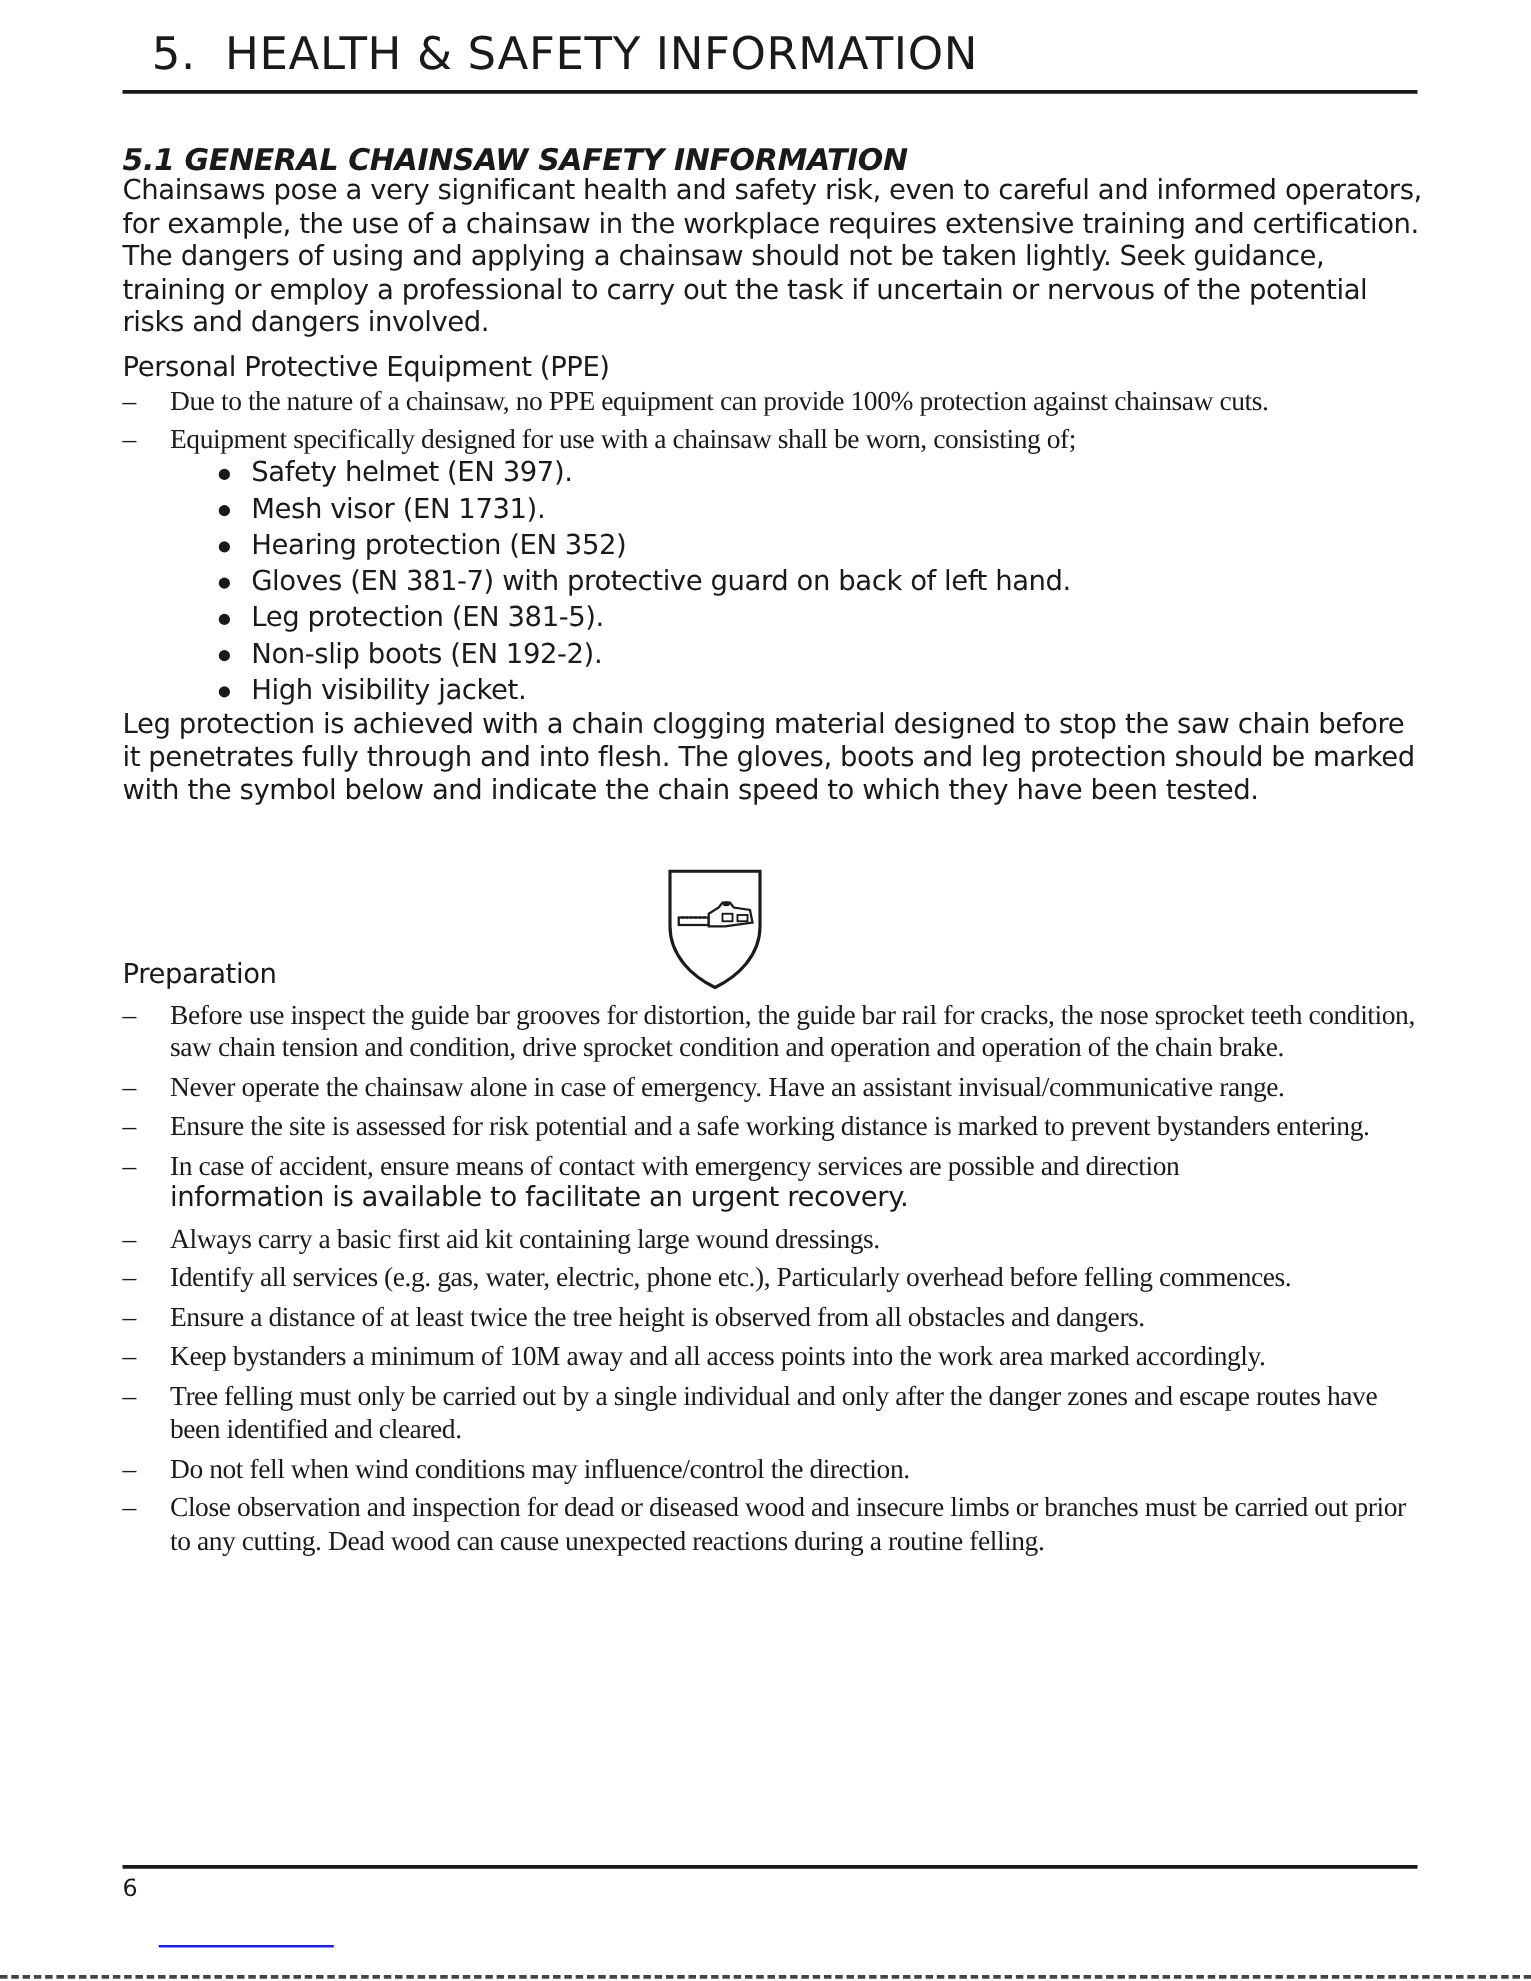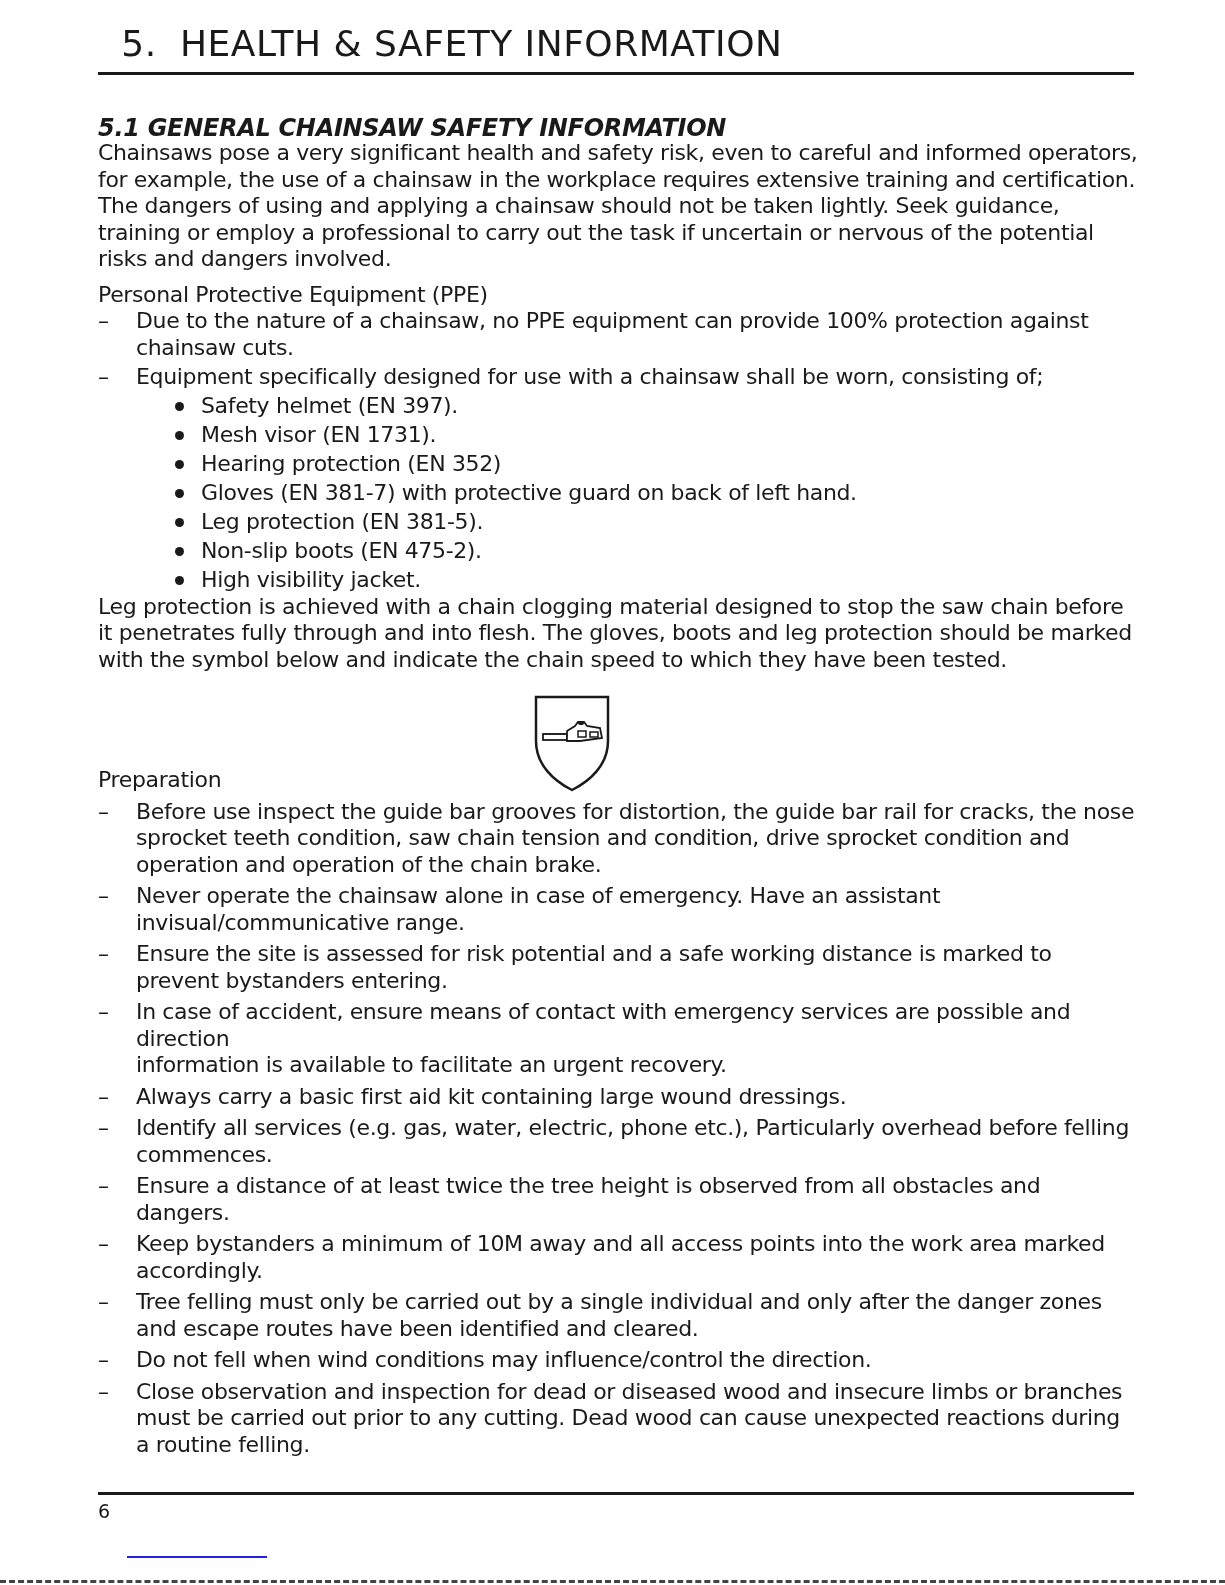--- a/index.html
+++ b/index.html
@@ -9,21 +9,21 @@
   .h1 { position: absolute; left: 0; top: 20px; font-size: 36px; font-weight: normal;
         letter-spacing: 0.5px; white-space: nowrap; line-height: 48px; text-align: center; }
   .h1 .num { display: inline-block; width: 82px; }
   .rule-top { position: absolute; left: 0; top: 72px; width: 1036px; height: 3px; background: #1a1a1a; }
   .h2 { position: absolute; left: 0; top: 98px; font-size: 24px; font-weight: bold; font-style: italic;
         white-space: nowrap; line-height: 34px; letter-spacing: -0.3px; margin-top: 13px; }
   .body { position: absolute; left: 0; top: 140px; width: 1040px; font-size: 22px; line-height: 26.5px;
           letter-spacing: -0.35px; }
   p { margin: 0; }
   .subhead { font-weight: normal; margin-top: 9px; }
-  .dash { position: relative; padding-left: 38px; }
+  .dash { position: relative; padding-left: 38px; font-family: Liberation Serif, serif; }
   .dash::before { content: "\2013"; position: absolute; left: 0; top: 0; }
   .dash.gap { margin-top: 3px; }
   .bullets { margin: 0; padding: 0; list-style: none; }
   .bullets li { position: relative; padding-left: 103px; line-height: 29px; }
   .bullets li::before { content: ""; position: absolute; left: 77px; top: 11px; width: 9px; height: 9px;
                         border-radius: 50%; background: #1a1a1a; }
   .symbol { position: absolute; left: 434px; top: 553px; width: 80px; height: 100px; }
   .prep { position: absolute; left: 0; top: 618px; width: 1040px; }
   .prep .dash { margin-top: 5px; }
   .rule-bottom { position: absolute; left: 0; top: 1492px; width: 1036px; height: 3px; background: #1a1a1a; }
@@ -44,21 +44,21 @@
     <p>Chainsaws pose a very significant health and safety risk, even to careful and informed operators, for example, the use of a chainsaw in the workplace requires extensive training and certification. The dangers of using and applying a chainsaw should not be taken lightly. Seek guidance, training or employ a professional to carry out the task if uncertain or nervous of the potential risks and dangers involved.</p>
     <p class="subhead">Personal Protective Equipment (PPE)</p>
     <p class="dash">Due to the nature of a chainsaw, no PPE equipment can provide 100% protection against chainsaw cuts.</p>
     <p class="dash gap">Equipment specifically designed  for use with a chainsaw shall be worn, consisting of;</p>
     <ul class="bullets">
       <li>Safety helmet (EN 397).</li>
       <li>Mesh visor (EN 1731).</li>
       <li>Hearing protection (EN 352)</li>
       <li>Gloves (EN 381-7) with protective guard on back of left hand.</li>
       <li>Leg protection (EN 381-5).</li>
-      <li>Non-slip boots (EN 475-2).</li>
+      <li>Non-slip boots (EN 192-2).</li>
       <li>High visibility jacket.</li>
     </ul>
     <p>Leg protection is achieved with a chain clogging material designed to stop the saw chain before it penetrates fully through and into flesh. The gloves, boots and leg protection should be marked with the symbol below and indicate the chain speed to which  they have been tested.</p>
 
     <svg class="symbol" viewBox="0 0 80 100">
       <path d="M4 4 H76 V48 C76 72 58 88 40 97 C22 88 4 72 4 48 Z" fill="#fff" stroke="#1a1a1a" stroke-width="2.5"></path>
       <rect x="11" y="41" width="24" height="6" fill="#fff" stroke="#1a1a1a" stroke-width="1.8"></rect>
       <line x1="13" y1="41" x2="33" y2="41" stroke="#1a1a1a" stroke-width="1.5" stroke-dasharray="2 1.5"></line>
       <path d="M35 38 L43 33 L46 29 L52 29 L55 33 L68 35 L70 45 L48 48 L35 48 Z" fill="#fff" stroke="#1a1a1a" stroke-width="1.8"></path>
       <rect x="46" y="38" width="8" height="6" fill="#fff" stroke="#1a1a1a" stroke-width="1.5"></rect>

